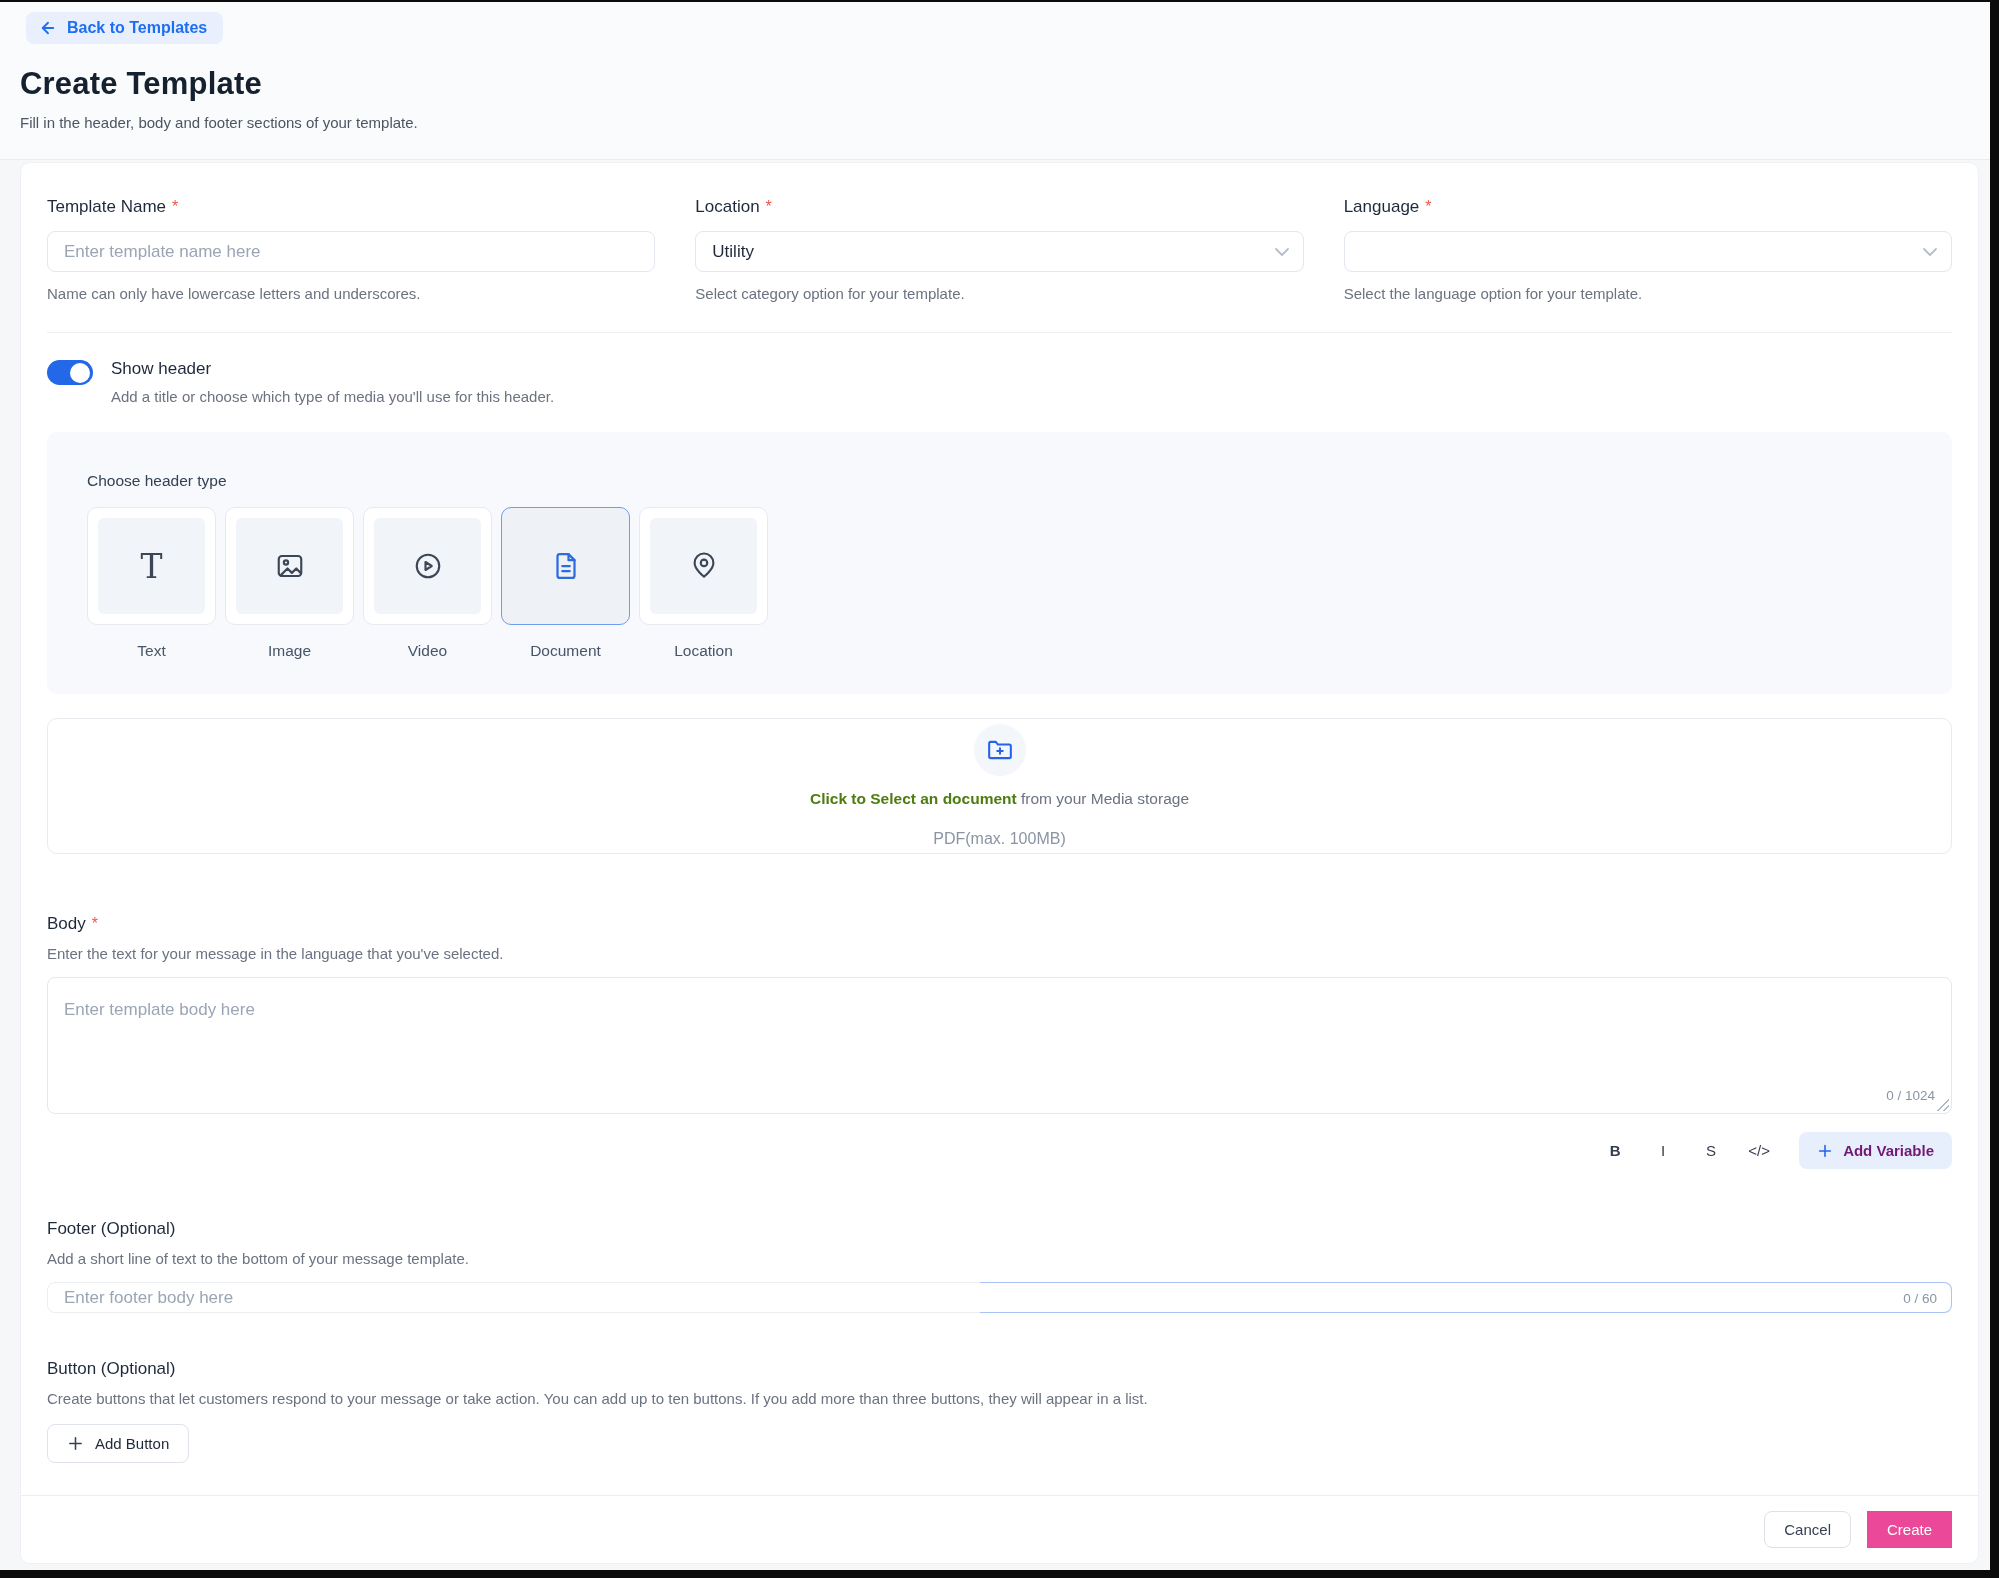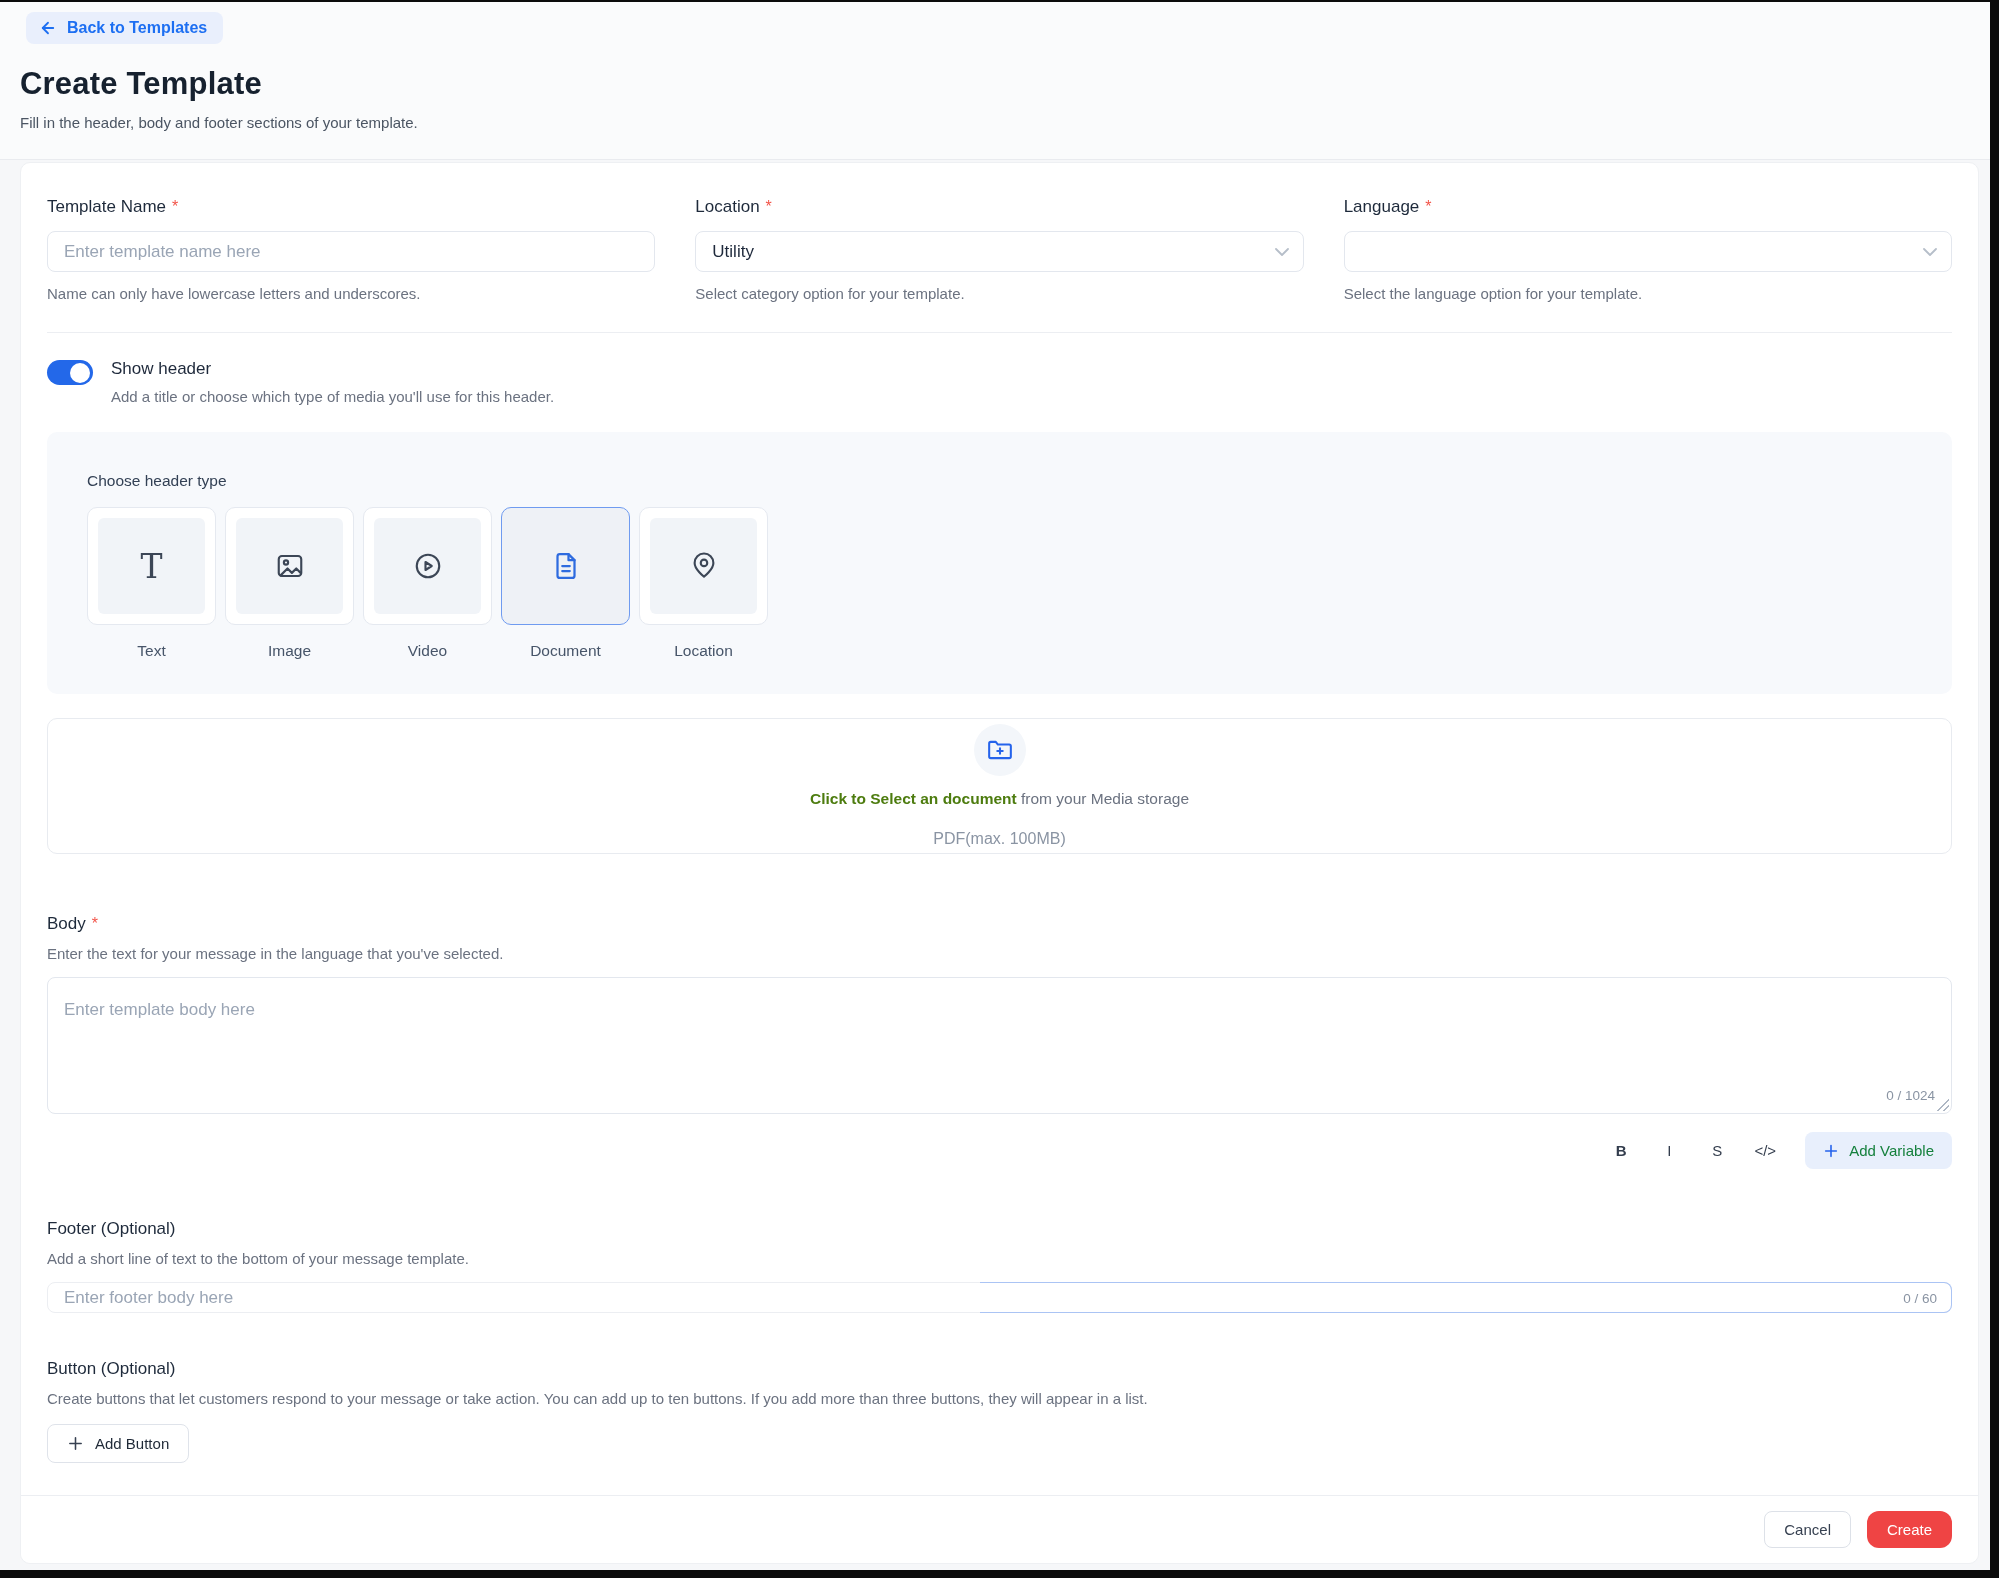--- a/index.html
+++ b/index.html
@@ -75,21 +75,21 @@
   .body-counter { position:absolute; right:16px; bottom:10px; font-size:13.5px; color:#8a94a3; }
   .resize-handle { position:absolute; right:2px; bottom:2px; width:13px; height:13px;
        background:repeating-linear-gradient(315deg, transparent 0 3px, #9aa5b5 3px 4.5px);
        clip-path:polygon(100% 0, 100% 100%, 0 100%); opacity:.8; }
   .format-row { margin-top:18px; display:flex; justify-content:flex-end; align-items:center; gap:8px; }
   .fmt-btn { width:40px; height:36px; display:flex; align-items:center; justify-content:center;
              font-size:15px; color:#333d4d; border-radius:6px; cursor:pointer; }
   .fmt-b { font-weight:700; }
   .add-variable { margin-left:12px; display:flex; align-items:center; gap:10px; background:#e8effc; border-radius:8px;
                   padding:10px 18px; cursor:pointer; }
-  .add-variable span { color:#15803d; font-size:15px; font-weight:400; }
+  .add-variable span { color:#701a75; font-size:15px; font-weight:700; }
 
   
   .footer-section { margin-top:50px; }
   .footer-input { margin-top:15px; position:relative; height:31px; border:1px solid #eceef2; border-radius:8px; background:#fff;
                   display:flex; align-items:center; padding:0 16px; }
   .footer-counter { position:absolute; right:14px; top:50%; transform:translateY(-50%); font-size:13.5px; color:#8a94a3; }
   .footer-blue-overlay { position:absolute; top:-1px; bottom:-1px; left:49%; right:-1px; border:1.5px solid #abc4f4;
                   border-left:none; border-radius:0 8px 8px 0; pointer-events:none; }
 
   
@@ -97,21 +97,21 @@
   .add-button { margin-top:17px; display:inline-flex; align-items:center; gap:11px; background:#fff;
                 border:1px solid #dfe3ea; border-radius:8px; padding:10px 19px; cursor:pointer; }
   .add-button span { font-size:15px; color:#1f2937; font-weight:500; }
 
   
   .action-bar { position:absolute; left:0; right:0; bottom:0; height:68px; border-top:1px solid #eceef2;
                 display:flex; align-items:center; justify-content:flex-end; gap:16px; padding:0 26px;
                 border-radius:0 0 10px 10px; background:#fff; }
   .btn-cancel { background:#fff; border:1px solid #dde1e8; border-radius:8px; padding:9px 19px;
                 font-size:15px; color:#374151; font-family:inherit; cursor:pointer; }
-  .btn-create { background:#ef4444; border:none; border-radius:12px; padding:10px 20px;
+  .btn-create { background:#ec4899; border:none; border-radius:0; padding:10px 20px;
                 font-size:15px; color:#ffffff; font-family:inherit; cursor:pointer; }
 
   svg { display:block; }
 </style>
 </head>
 <body>
 
 <div class="screen">
 
   <div class="page-header">

